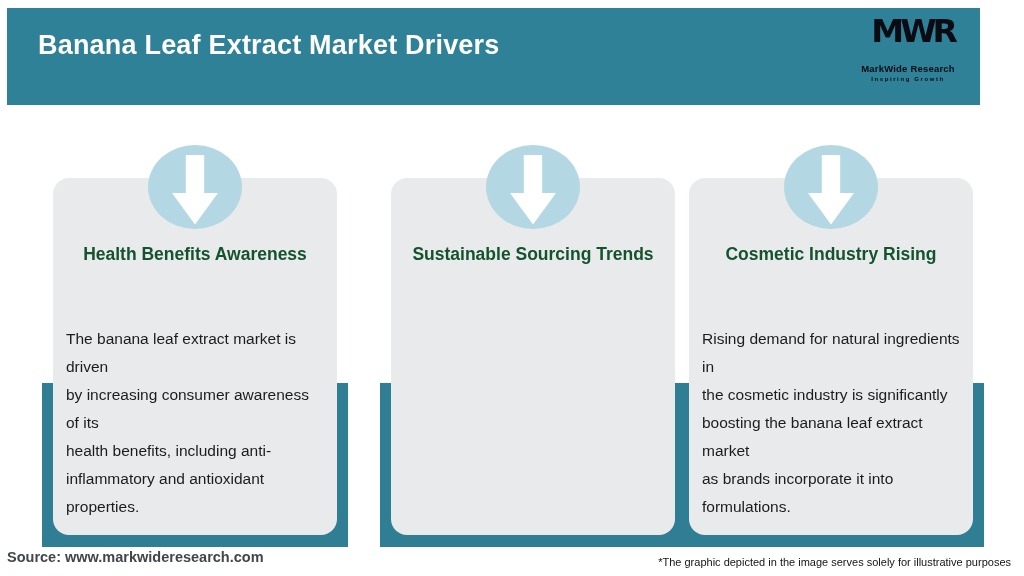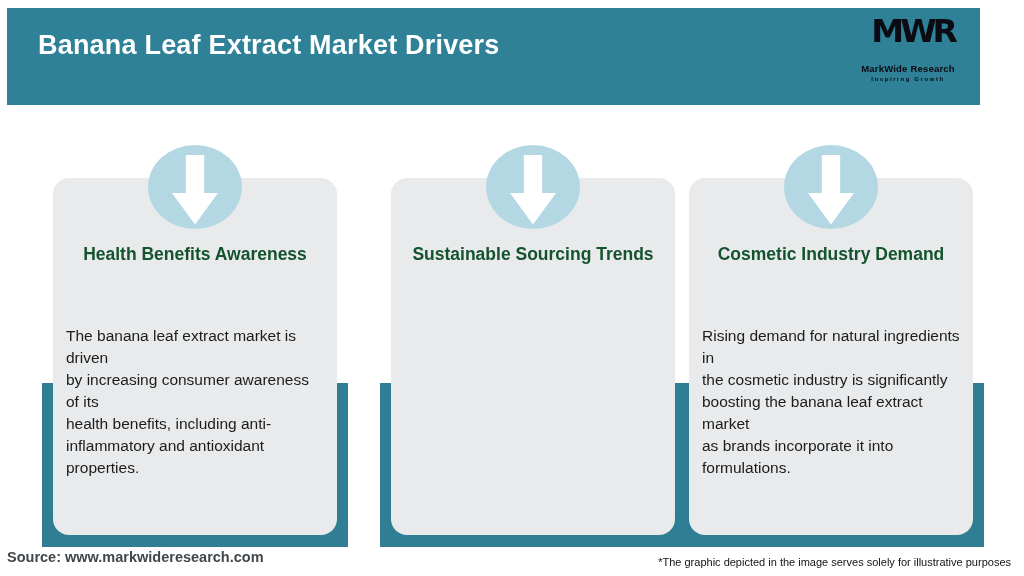--- a/index.html
+++ b/index.html
@@ -72,21 +72,21 @@
     clip-path:polygon(30% 0, 70% 0, 70% 55%, 100% 55%, 50% 100%, 0 55%, 30% 55%);
   }
   .card-title{
     margin:66px 8px 0;
     text-align:center;
     font-size:17.5px;font-weight:bold;color:#14532d;
   }
   .card-body{
     margin:60px 0 0;
     padding:0 13px;
-    font-size:15.5px;line-height:22px;color:#1c1c1c;
+    font-size:15.5px;line-height:28px;color:#1c1c1c;
     white-space:pre-line;
   }
   
   .source{
     position:absolute;left:7px;top:549px;width:1010px;
     text-align:left;
     font-size:14.5px;font-weight:bold;color:#41464b;
   }
   .disclaimer{
     position:absolute;right:13px;top:556px;
@@ -130,21 +130,21 @@
       <h2 class="card-title">Sustainable Sourcing Trends</h2>
     </div>
   </section>
 
   <section class="card card-3">
     <div class="backing"></div>
     <div class="panel">
       <div class="circle">
         <div class="arrow"></div>
       </div>
-      <h2 class="card-title">Cosmetic Industry Demand</h2>
+      <h2 class="card-title">Cosmetic Industry Rising</h2>
       <p class="card-body">Rising demand for natural ingredients in
 the cosmetic industry is significantly
 boosting the banana leaf extract market
 as brands incorporate it into formulations.</p>
     </div>
   </section>
 
   <div class="source">Source: www.markwideresearch.com</div>
   <div class="disclaimer">*The graphic depicted in the image serves solely for illustrative purposes</div>
 

